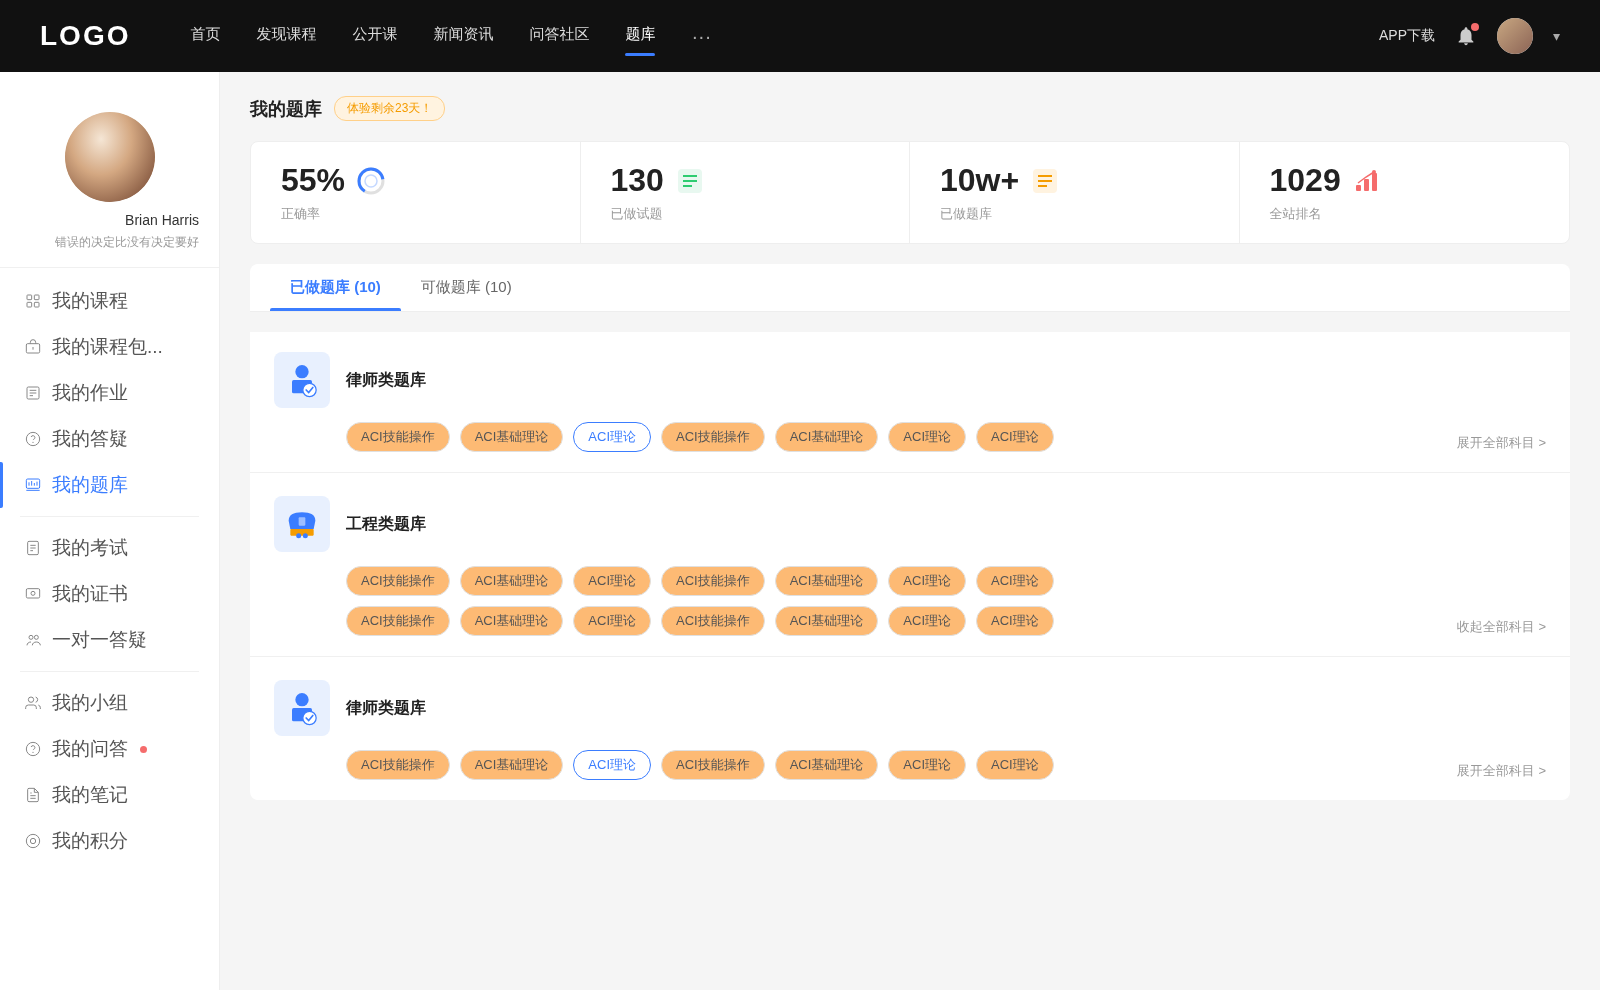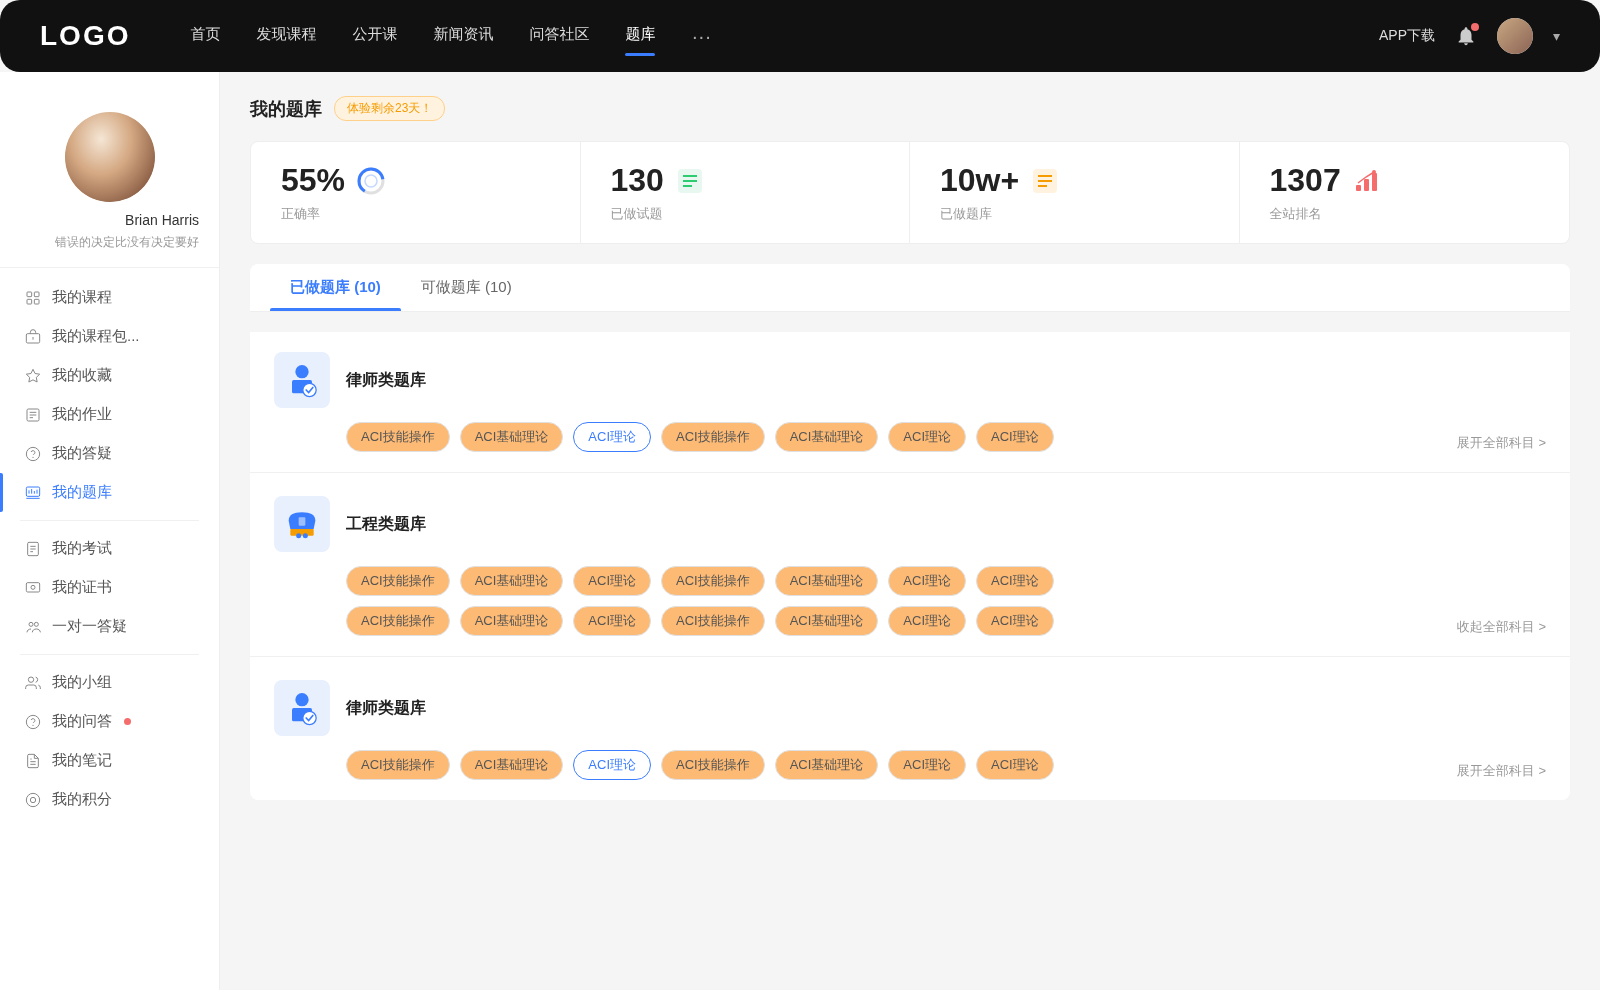--- a/index.html
+++ b/index.html
@@ -1,19 +1,19 @@
 <!DOCTYPE html>
 <html><head>
   <meta charset="utf-8">
   <style>
     * { box-sizing: border-box; margin: 0; padding: 0; }
     body { font-family: 'PingFang SC', 'Microsoft YaHei', sans-serif; background: #f5f5f5; color: #333; font-size: 14px; }
 
     
-    .header { background: #111; height: 72px; display: flex; align-items: center; padding: 0 40px; position: fixed; top: 0; left: 0; right: 0; z-index: 100; border-radius: 20px; }
+    .header { background: #111; height: 72px; display: flex; align-items: center; padding: 0 40px; position: fixed; top: 0; left: 0; right: 0; z-index: 100; }
     .logo { color: #fff; font-size: 28px; font-weight: bold; margin-right: 60px; letter-spacing: 2px; }
     .nav { display: flex; gap: 36px; flex: 1; }
     .nav-item { color: #ddd; font-size: 15px; cursor: pointer; padding: 4px 0; position: relative; text-align: center; }
     .nav-item.active { color: #fff; }
     .nav-item.active::after { content: ''; position: absolute; bottom: -4px; left: 0; right: 0; height: 3px; background: #3b7dff; border-radius: 2px; }
     .nav-dots { color: #aaa; font-size: 20px; }
     .header-right { display: flex; align-items: center; gap: 20px; margin-left: auto; }
     .app-download { color: #ddd; font-size: 14px; cursor: pointer; }
     .bell-icon { position: relative; cursor: pointer; }
     .bell-dot { position: absolute; top: -2px; right: -2px; width: 8px; height: 8px; background: #f56c6c; border-radius: 50%; }
@@ -25,21 +25,21 @@
     .layout { display: flex; margin-top: 72px; min-height: calc(100vh - 72px); }
 
     
     .sidebar { width: 220px; background: #fff; border-right: 1px solid #eee; padding: 20px 0; flex-shrink: 0; }
     .profile-section { text-align: right; padding: 20px 20px 16px; border-bottom: 1px solid #f0f0f0; }
     .profile-avatar { width: 90px; height: 90px; border-radius: 50%; margin: 0 auto 10px; background: linear-gradient(160deg, #e8d5c4 0%, #c9a882 60%, #8b6355 100%); overflow: hidden; display: flex; align-items: center; justify-content: center; }
     .profile-avatar-inner { width: 90px; height: 90px; border-radius: 50%; background: radial-gradient(ellipse at 40% 30%, #f5e6d5 0%, #d4a882 40%, #8b5e45 80%, #5a3020 100%); }
     .profile-name { font-size: 14px; font-weight: 500; color: #333; margin-bottom: 6px; }
     .profile-motto { font-size: 12px; color: #999; }
     .sidebar-menu { padding: 10px 0; }
-    .menu-item { display: flex; align-items: center; gap: 10px; padding: 10px 24px; cursor: pointer; color: #555; font-size: 15px; position: relative; }
+    .menu-item { display: flex; align-items: center; gap: 10px; padding: 10px 24px; cursor: pointer; color: #555; font-size: 19px; position: relative; }
     .menu-item.active { color: #3b7dff; font-weight: 500; }
     .menu-item.active::before { content: ''; position: absolute; left: 0; top: 0; bottom: 0; width: 3px; background: #3b7dff; border-radius: 0 2px 2px 0; }
     .menu-icon { width: 18px; height: 18px; display: flex; align-items: center; justify-content: center; }
     .menu-divider { height: 1px; background: #f0f0f0; margin: 8px 20px; }
     .red-dot { width: 7px; height: 7px; background: #f56c6c; border-radius: 50%; margin-left: 2px; }
 
     
     .main { flex: 1; padding: 24px 30px; background: #f5f5f5; }
 
     
@@ -141,28 +141,20 @@
               <rect x="2" y="7" width="20" height="14" rx="2" stroke="#888" stroke-width="1.5"></rect>
               <path d="M16 7V5a4 4 0 0 0-8 0v2" stroke="#888" stroke-width="1.5"></path>
               <line x1="12" y1="12" x2="12" y2="16" stroke="#888" stroke-width="1.5"></line>
             </svg>
         </span>
         <span>我的课程包...</span>
       </div>
       <div class="menu-item">
         <span class="menu-icon">
           <svg width="16" height="16" viewBox="0 0 24 24" fill="none">
-              <polygon points="12,2 15.09,8.26 22,9.27 17,14.14 18.18,21.02 12,17.77 5.82,21.02 7,14.14 2,9.27 8.91,8.26" stroke="#888" stroke-width="1.5" fill="none"></polygon>
-            </svg>
-        </span>
-        <span>我的收藏</span>
-      </div>
-      <div class="menu-item">
-        <span class="menu-icon">
-          <svg width="16" height="16" viewBox="0 0 24 24" fill="none">
               <rect x="3" y="3" width="18" height="18" rx="2" stroke="#888" stroke-width="1.5"></rect>
               <line x1="7" y1="8" x2="17" y2="8" stroke="#888" stroke-width="1.5"></line>
               <line x1="7" y1="12" x2="17" y2="12" stroke="#888" stroke-width="1.5"></line>
               <line x1="7" y1="16" x2="12" y2="16" stroke="#888" stroke-width="1.5"></line>
             </svg>
         </span>
         <span>我的作业</span>
       </div>
       <div class="menu-item">
         <span class="menu-icon">
@@ -310,21 +302,21 @@
               <line x1="9" y1="11" x2="23" y2="11" stroke="#f59c00" stroke-width="2"></line>
               <line x1="9" y1="16" x2="23" y2="16" stroke="#f59c00" stroke-width="2"></line>
               <line x1="9" y1="21" x2="18" y2="21" stroke="#f59c00" stroke-width="2"></line>
             </svg>
           </div>
         </div>
         <span class="stat-label">已做题库</span>
       </div>
       <div class="stat-item">
         <div class="stat-top">
-          <span class="stat-value">1307</span>
+          <span class="stat-value">1029</span>
           <div class="circle-icon">
             <svg width="32" height="32" viewBox="0 0 32 32">
               <rect x="5" y="20" width="5" height="6" fill="#f56c6c" rx="1"></rect>
               <rect x="13" y="14" width="5" height="12" fill="#f56c6c" rx="1"></rect>
               <rect x="21" y="8" width="5" height="18" fill="#f56c6c" rx="1"></rect>
               <path d="M7 18 L15 12 L23 7" stroke="#f56c6c" stroke-width="1.5" fill="none"></path>
               <circle cx="23" cy="7" r="2" fill="#f56c6c"></circle>
             </svg>
           </div>
         </div>

